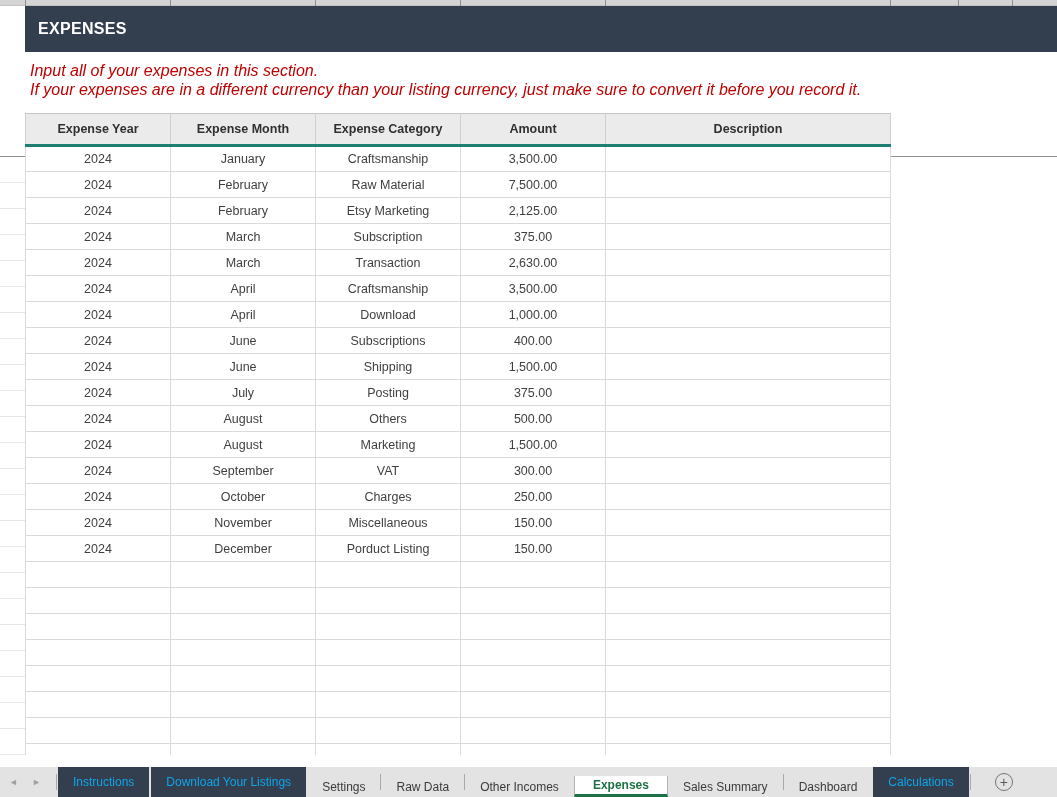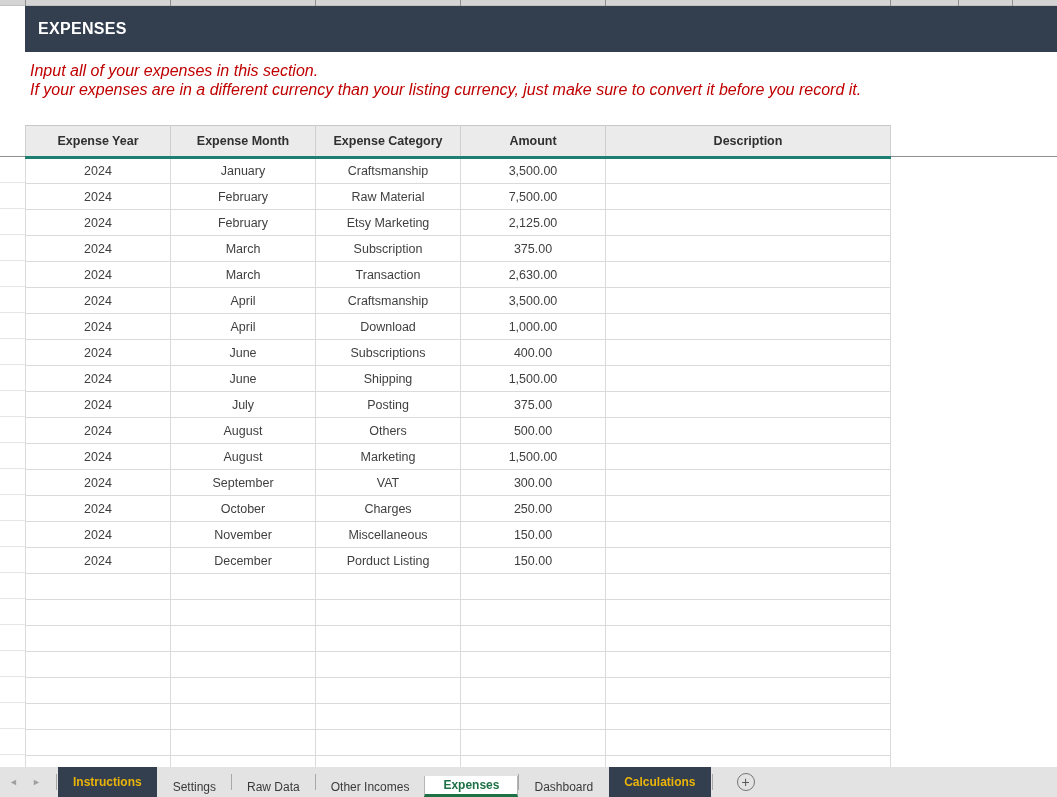--- a/index.html
+++ b/index.html
@@ -35,21 +35,21 @@
     position:absolute; left:0; top:156px; width:1057px; height:1px;
     background:#8f8f8f; z-index:1;
   }
   
   .left-margin {
     position:absolute; left:0; top:157px; width:25px; height:610px;
     background:repeating-linear-gradient(to bottom, transparent 0 25px, #e6e6e6 25px 26px);
   }
   
   .table-wrap {
-    position:absolute; left:25px; top:125px; width:948px; height:642px;
+    position:absolute; left:25px; top:113px; width:948px; height:642px;
     overflow:hidden; z-index:2;
   }
   table.exp {
     border-collapse:collapse; table-layout:fixed; width:865px;
     font-size:12.5px;
   }
   table.exp col.c1, table.exp col.c2, table.exp col.c3, table.exp col.c4 { width:145px; }
   table.exp col.c5 { width:285px; }
   table.exp thead th {
     height:32px; background:#ebebeb; font-weight:bold; color:#303030;
@@ -74,21 +74,21 @@
     flex:none;
   }
   .tab-nav .arrow { color:#a0a0a0; font-size:9px; line-height:1; }
   .tab-sep {
     width:1px; background:#a8a8a8; margin:7px 0; flex:none;
   }
   .tab {
     display:flex; align-items:center; padding:0 15px; flex:none;
     color:#3a3a3a; cursor:default; white-space:nowrap;margin-top:9px;
   }
-  .tab.dark { background:#333F4F; color:#eab308; margin:0 1px;font-weight:bold; }
+  .tab.dark { background:#333F4F; color:#0ea5e9; margin:0 1px; }
   .tab.active {
     background:#ffffff; color:#1E7145; font-weight:bold;
     border-left:1px solid #b5b5b5; border-right:1px solid #b5b5b5;
     border-bottom:3px solid #1E7145; padding:0 18px;
   }
   .add-sheet {
     margin-left:24px; align-self:center; width:18px; height:18px;
     border:1px solid #757575; border-radius:50%; color:#5a5a5a;
     display:flex; align-items:center; justify-content:center;
     font-size:14px; line-height:1; flex:none;
@@ -313,24 +313,26 @@
 </div>
 
 <div class="tab-bar">
   <div class="tab-nav">
     <span class="arrow">◄</span>
     <span class="arrow">►</span>
   </div>
   <div class="tab-sep"></div>
 
   <div class="tab dark">Instructions</div>
+    <div class="tab dark">Download Your Listings</div>
     <div class="tab light">Settings</div>
     <div class="tab-sep"></div>
     <div class="tab light">Raw Data</div>
     <div class="tab-sep"></div>
     <div class="tab light">Other Incomes</div>
     <div class="tab active">Expenses</div>
+    <div class="tab light">Sales Summary</div>
     <div class="tab-sep"></div>
     <div class="tab light">Dashboard</div>
     <div class="tab dark">Calculations</div>
     <div class="tab-sep"></div>
   <div class="add-sheet">+</div>
 </div>
 
 </body></html>

